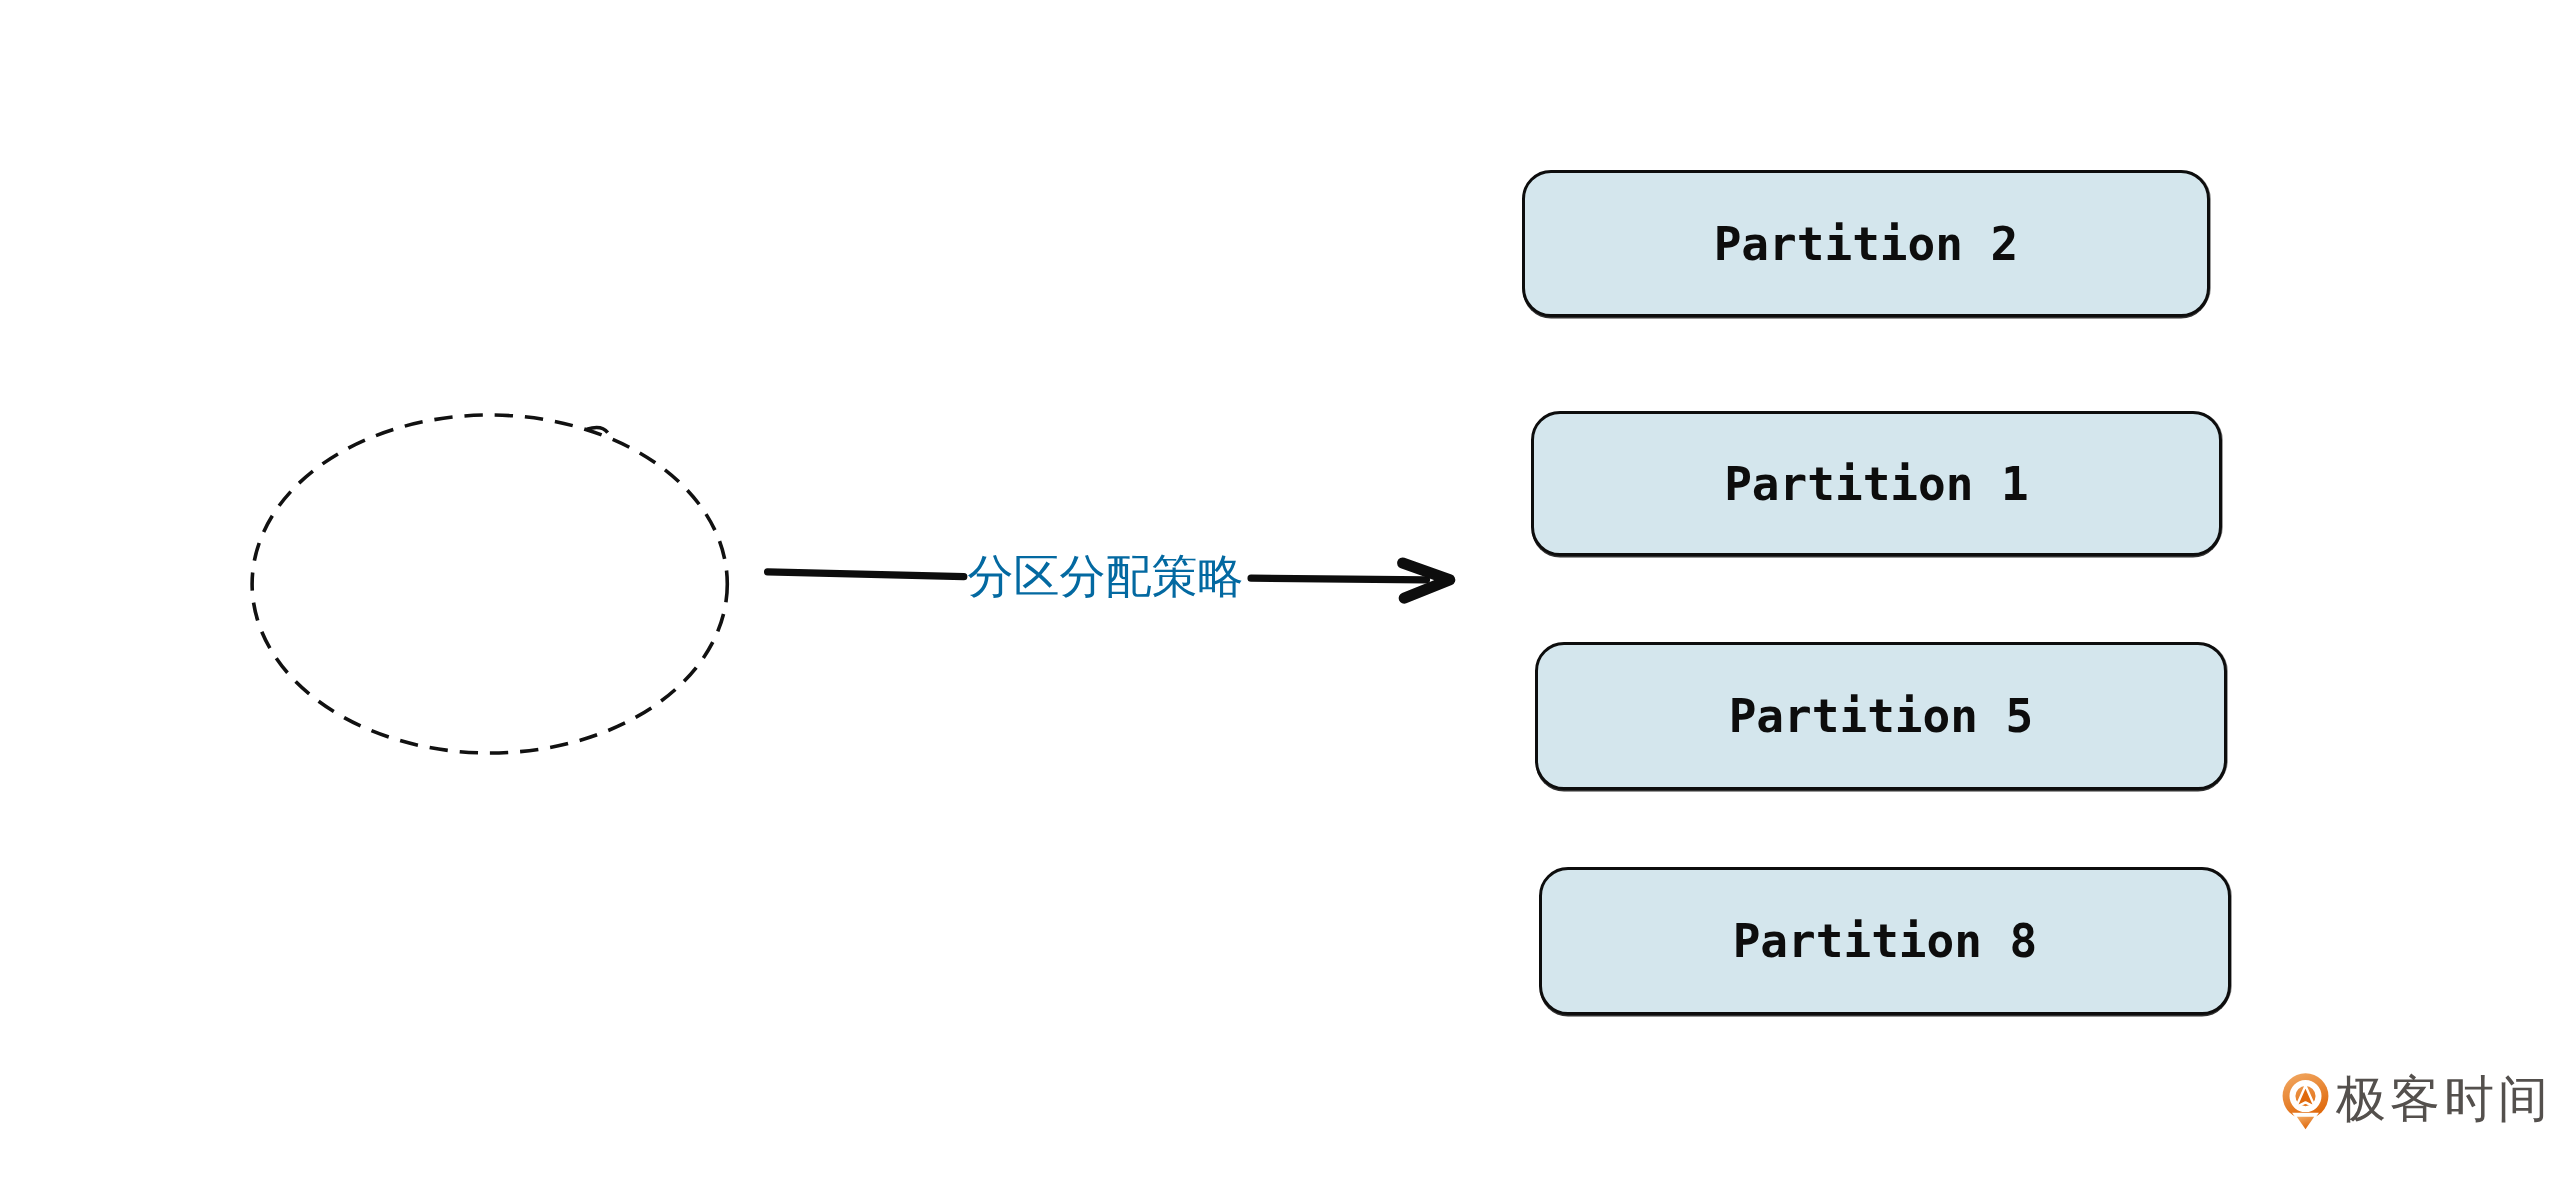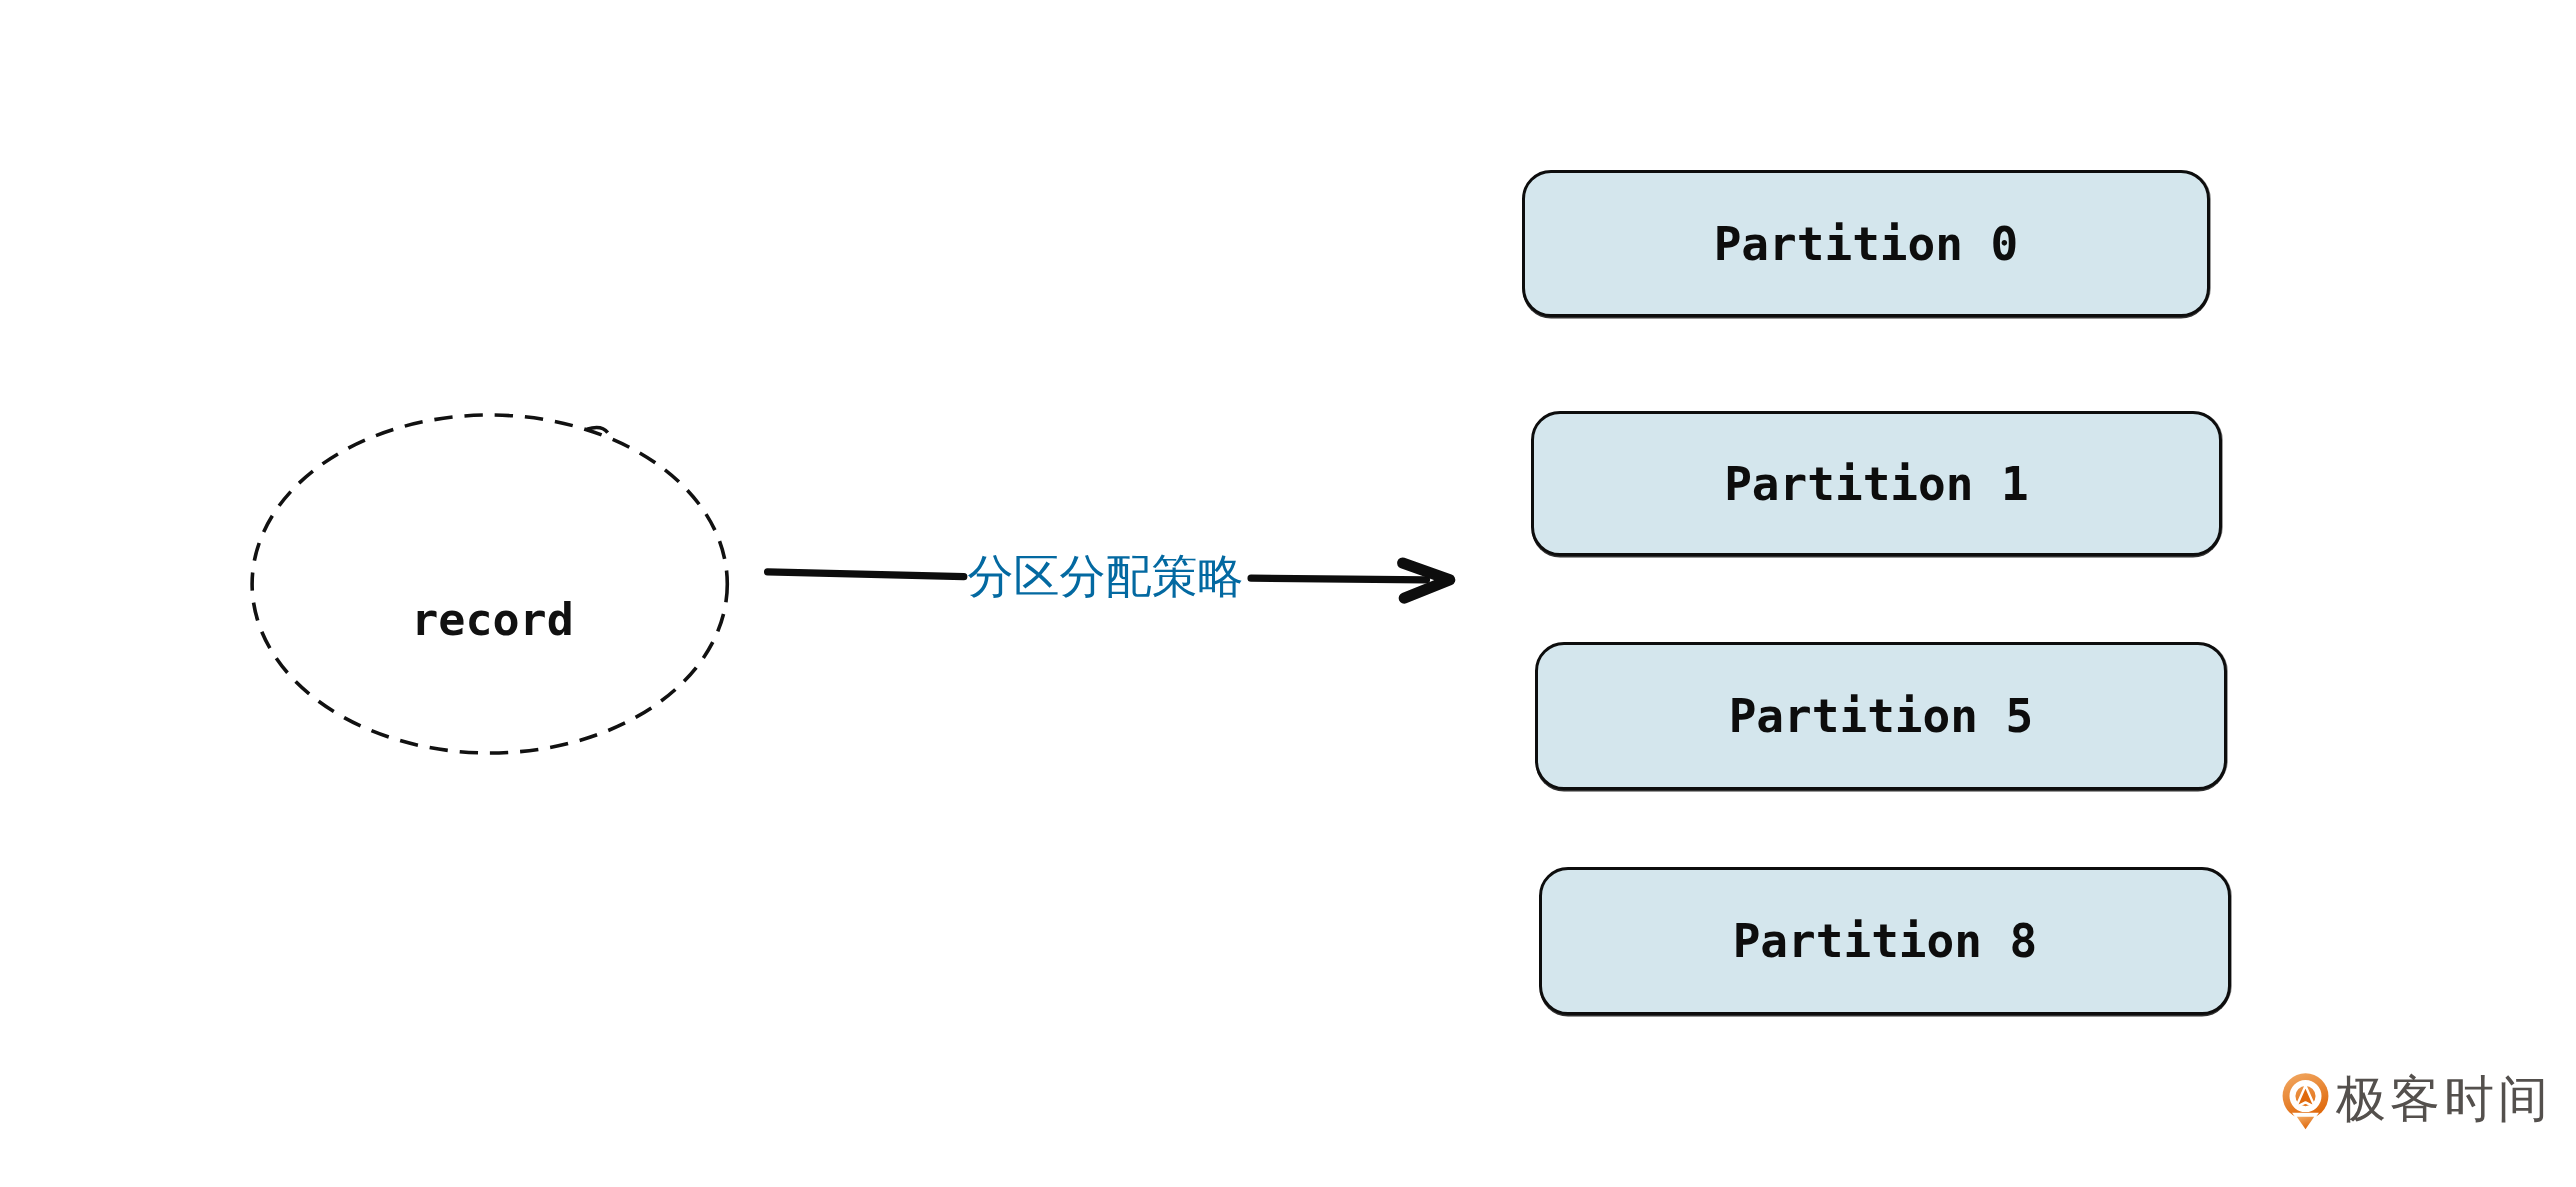--- a/index.html
+++ b/index.html
@@ -69,31 +69,30 @@
 </style>
 </head>
 <body>
 
 <div id="canvas">
 
   <svg id="record-node" class="abs" width="493" height="354" viewBox="0 0 618 444">
     <ellipse cx="308" cy="222" rx="298" ry="212" fill="none" stroke="#111111" stroke-width="4.5" stroke-dasharray="23 15"></ellipse>
     <path d="M 430 28 q 18 -6 26 4" fill="none" stroke="#111111" stroke-width="4.5"></path>
   </svg>
-  <div id="record-label" class="abs">record</div>
 
   <svg id="arrow-svg" class="abs" width="734" height="120" viewBox="0 0 920 150">
     <line x1="22" y1="61" x2="268" y2="67" stroke="#0d0d0d" stroke-width="9" stroke-linecap="round"></line>
     <line x1="628" y1="69" x2="848" y2="71" stroke="#0d0d0d" stroke-width="9" stroke-linecap="round"></line>
     <polyline points="818,50 877,71 820,94" fill="none" stroke="#0d0d0d" stroke-width="14" stroke-linecap="round" stroke-linejoin="round"></polyline>
   </svg>
   <div id="arrow-label" class="abs">分区分配策略</div>
 
   <div id="partition-box-0" class="abs partition-box">
-    <span class="partition-label">Partition 0</span>
+    <span class="partition-label">Partition 2</span>
   </div>
   <div id="partition-box-1" class="abs partition-box">
     <span class="partition-label">Partition 1</span>
   </div>
   <div id="partition-box-2" class="abs partition-box">
     <span class="partition-label">Partition 5</span>
   </div>
   <div id="partition-box-3" class="abs partition-box">
     <span class="partition-label">Partition 8</span>
   </div>

